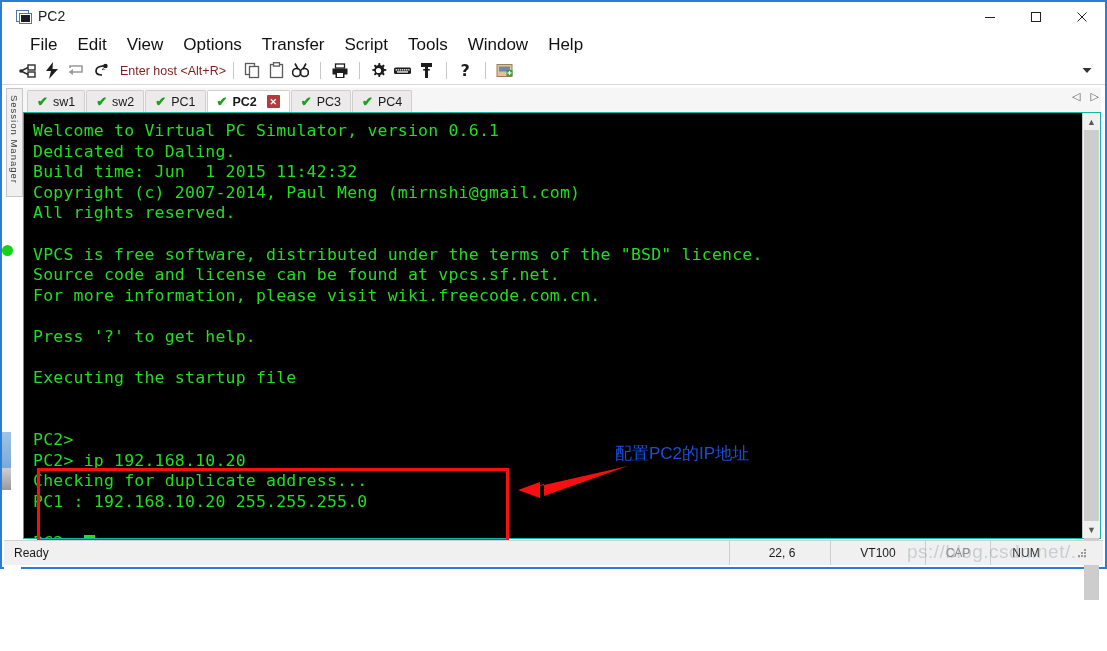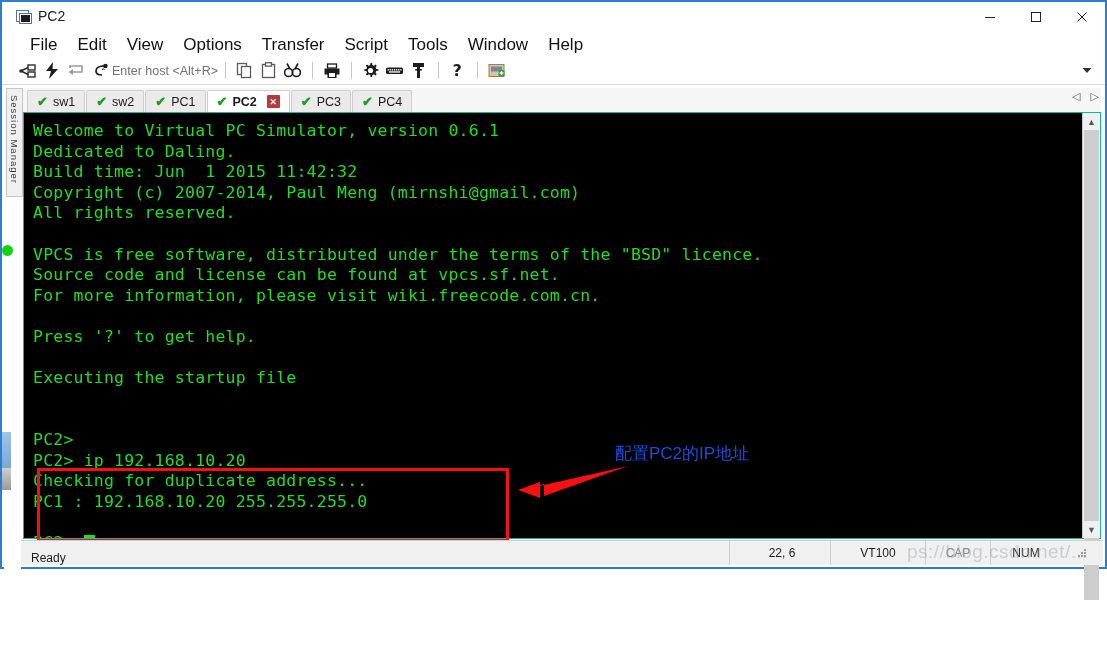--- a/index.html
+++ b/index.html
@@ -50,21 +50,21 @@
     background:#ffffff;border-bottom:1px solid #d8d8d8;
     display:flex;align-items:center;padding-left:14px;
   }
   .tb-ico{
     width:24px;height:22px;display:flex;align-items:center;justify-content:center;
     color:#2b2b2b;
   }
   .tb-ico svg{display:block;}
   .tb-sep{width:1px;height:17px;background:#c8c8c8;margin:0 7px;}
   .host-input{
-    font-size:12.5px;color:#737373;white-space:nowrap;
+    font-size:12.5px;color:#7f1d1d;margin-left:8px;white-space:nowrap;
   }
   .tb-right{
     position:absolute;right:6px;top:0;height:27px;width:24px;
     display:flex;align-items:center;justify-content:center;
   }
 
   
   .sessrail{
     position:absolute;left:2px;top:86px;width:17px;height:537px;
     background:#ffffff;
@@ -169,22 +169,22 @@
     position:absolute;left:613px;top:440px;
     font-size:17px;color:#1d4ed8;white-space:nowrap;
     font-family:Liberation Sans, sans-serif;
   }
   .annot-arrow{position:absolute;left:498px;top:462px;width:130px;height:40px;}
 
   
   .statusbar{
     position:absolute;left:2px;right:2px;bottom:2px;height:24px;
     background:#f0f0f0;border-top:1px solid #d0d0d0;
-    display:flex;align-items:flex-end;
-    font-size:12px;color:#1a1a1a;margin-left:17px;
+    display:flex;align-items:center;
+    font-size:12px;color:#1a1a1a;
   }
   .sb-ready{padding-left:10px;flex:1;}
   .sb-cell{
     height:24px;display:flex;align-items:center;justify-content:center;
     border-left:1px solid #cdcdcd;padding:0 12px;white-space:nowrap;
   }
   .sb-telnet{width:170px;}
   .sb-pos{width:72px;padding-left:16px;}
   .sb-rows{width:118px;}
   .sb-vt{width:70px;}

